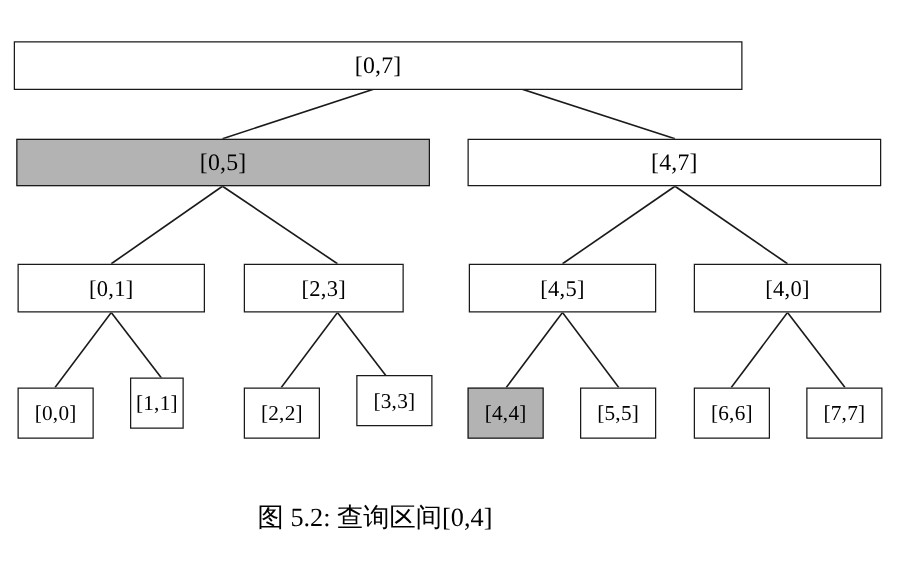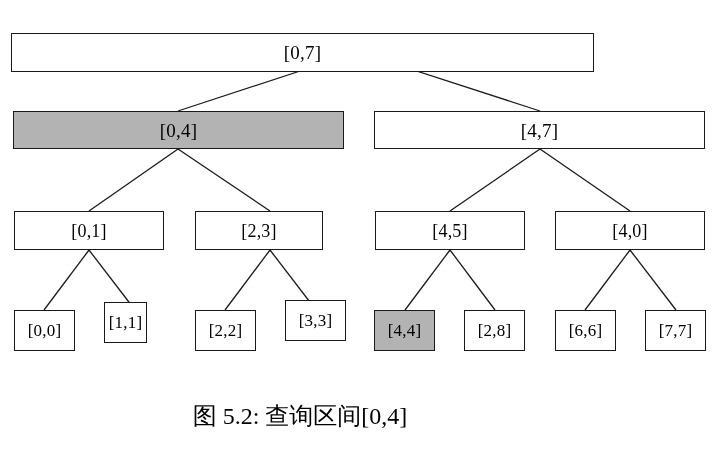--- a/index.html
+++ b/index.html
@@ -46,21 +46,21 @@
   .lvl1 .node-label { font-size: 19px; }
   .lvl2 .node-label { font-size: 18px; }
   .lvl3 .node-label { font-size: 17px; }
 
   #caption {
     position: absolute;
     left: 0;
     top: 400px;
     width: 600px;
     text-align: center;
-    font-size: 24px;
+    font-size: 21px;
     color: #000000;
     font-family: "Liberation Serif", "DejaVu Serif", serif;
     white-space: nowrap;
   }
 </style>
 </head>
 <body>
 
 <div id="page">
 
@@ -79,21 +79,21 @@
       <line x1="450" y1="250" x2="495" y2="310" stroke="#1a1a1a" stroke-width="1.3"></line>
       <line x1="630" y1="250" x2="585" y2="310" stroke="#1a1a1a" stroke-width="1.3"></line>
       <line x1="630" y1="250" x2="676" y2="310" stroke="#1a1a1a" stroke-width="1.3"></line>
     </svg>
 
   <div id="nodes-layer">
       <div class="node lvl0" style="left: 11px; top: 13px; width: 583px; height: 39px; margin-top: 20px;">
         <span class="node-label">[0,7]</span>
       </div>
       <div class="node lvl1 highlight" style="left: 13px; top: 111px; width: 331px; height: 38px;">
-        <span class="node-label">[0,4]</span>
+        <span class="node-label">[0,5]</span>
       </div>
       <div class="node lvl1" style="left: 374px; top: 111px; width: 331px; height: 38px;">
         <span class="node-label">[4,7]</span>
       </div>
       <div class="node lvl2" style="left: 14px; top: 211px; width: 150px; height: 39px; text-align: center;">
         <span class="node-label">[0,1]</span>
       </div>
       <div class="node lvl2" style="left: 195px; top: 211px; width: 128px; height: 39px;">
         <span class="node-label">[2,3]</span>
       </div>
@@ -112,21 +112,21 @@
       <div class="node lvl3" style="left: 195px; top: 310px; width: 61px; height: 41px;">
         <span class="node-label">[2,2]</span>
       </div>
       <div class="node lvl3" style="left: 285px; top: 300px; width: 61px; height: 41px;">
         <span class="node-label">[3,3]</span>
       </div>
       <div class="node lvl3 highlight" style="left: 374px; top: 310px; width: 61px; height: 41px;">
         <span class="node-label">[4,4]</span>
       </div>
       <div class="node lvl3" style="left: 464px; top: 310px; width: 61px; height: 41px;">
-        <span class="node-label">[2,8]</span>
+        <span class="node-label">[5,5]</span>
       </div>
       <div class="node lvl3" style="left: 555px; top: 310px; width: 61px; height: 41px;">
         <span class="node-label">[6,6]</span>
       </div>
       <div class="node lvl3" style="left: 645px; top: 310px; width: 61px; height: 41px;">
         <span class="node-label">[7,7]</span>
       </div>
     </div>
 
   <div id="caption">图 5.2: 查询区间[0,4]</div>

